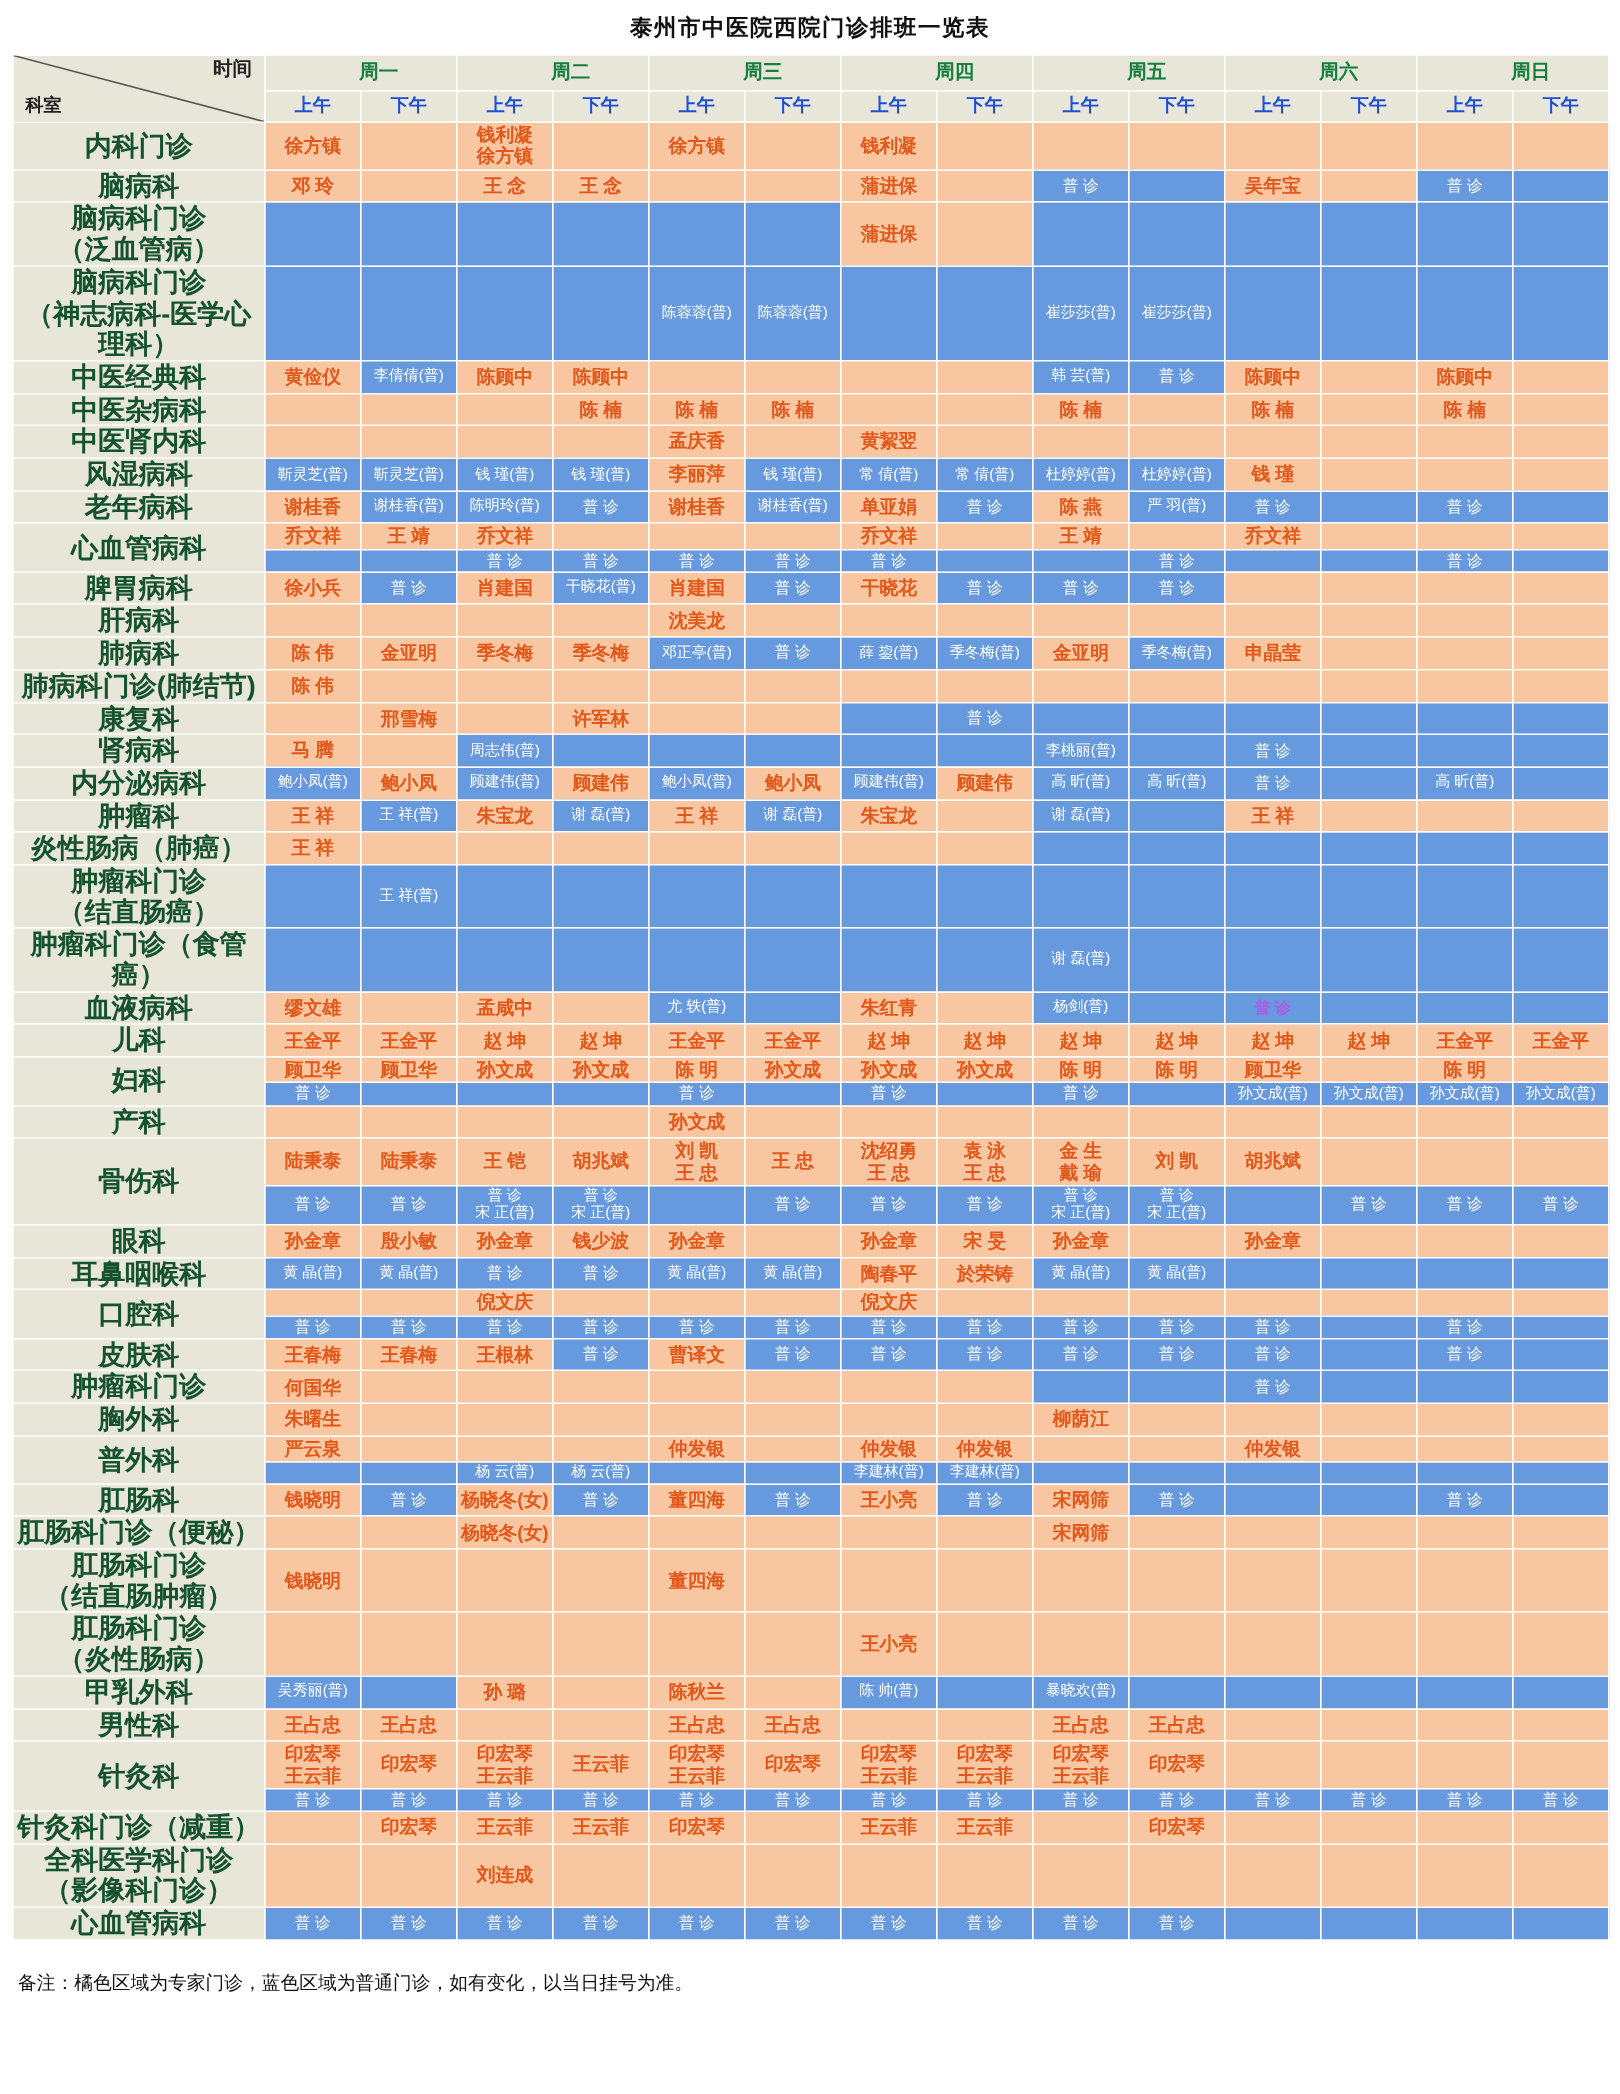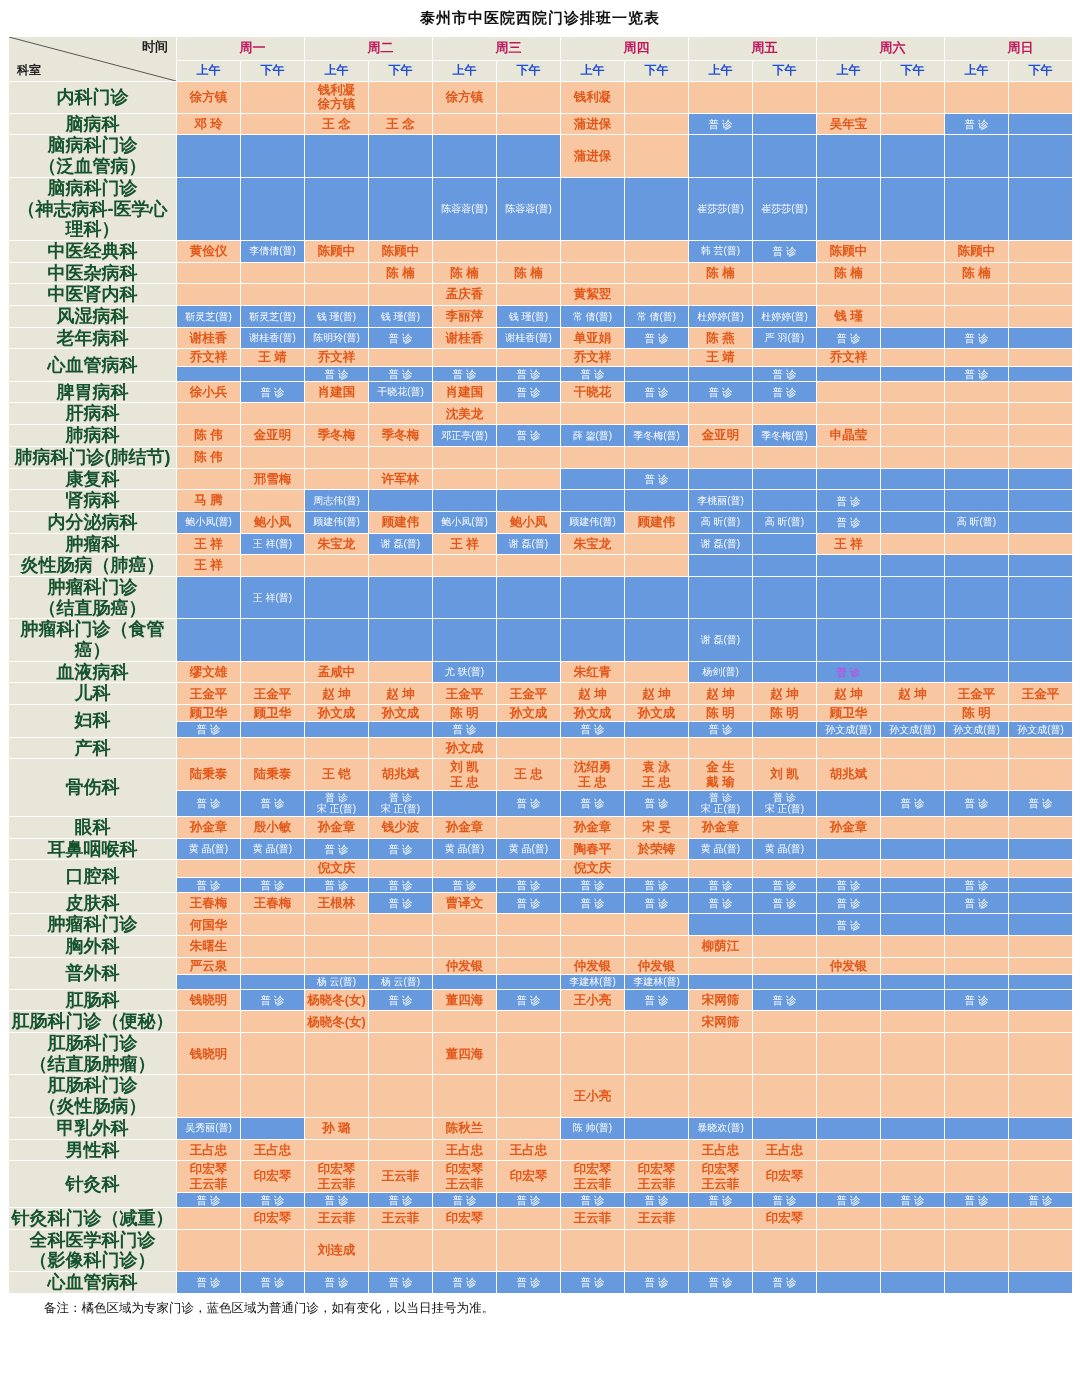--- a/index.html
+++ b/index.html
@@ -1,34 +1,34 @@
 <!DOCTYPE html>
 <html><head>
 <meta charset="utf-8">
 <style>
   html,body{margin:0;padding:0;background:#ffffff;}
   body{font-family:"Liberation Sans","DejaVu Sans",sans-serif;}
   #page{width:1080px;min-height:1396px;background:#fff;position:relative;}
   #title{text-align:center;font-size:15px;font-weight:bold;color:#111;padding:9px 0 8px 0;letter-spacing:1px;}
   table{border-collapse:collapse;width:1064px;margin:0 8px;table-layout:fixed;}
   td,th{border:1px solid #ffffff;font-size:11.5px;text-align:center;vertical-align:middle;padding:0;line-height:1.15;color:#222;}
-  .hdr{background:#e8e6d8;font-weight:bold;font-size:13px;color:#be185d;height:22px;padding-left:24px;}
+  .hdr{background:#e8e6d8;font-weight:bold;font-size:13px;color:#15803d;height:22px;padding-left:24px;}
   .hdr2{background:#e8e6d8;font-weight:bold;font-size:12px;color:#1d4ed8;height:20px;}
   .deptcell{background:#e8e6d8;font-weight:bold;font-size:18px;color:#14532d;}
   .o{background:#f8c6a0;}
   .b{background:#6699dd;}
   .nm{color:#e2581a;font-weight:bold;font-size:12.5px;}
   .pu2{color:#ffffff;font-size:10.5px;}
   .small{font-size:10px;}
   .purple{color:#b05ce0;font-weight:bold;}
   .corner{background:#e8e6d8;position:relative;height:44px;}
-  .corner .t1{position:absolute;right:8px;top:3px;font-size:13px;font-weight:bold;}
+  .corner .t1{position:absolute;right:8px;top:3px;font-size:13px;font-weight:bold;font-family:Liberation Mono, monospace;}
   .corner .t2{position:absolute;left:8px;bottom:3px;font-size:12px;font-weight:bold;}
   .corner .diag{position:absolute;left:0;top:0;width:100%;height:100%;}
-  .note{font-size:12.5px;color:#111;padding:6px 10px 10px 12px;line-height:1.3;margin-left:32px;}
+  .note{font-size:12.5px;color:#111;padding:20px 10px 10px 12px;line-height:1.3;}
   .cellwrap{display:block;padding:1px 0;}
 </style>
 </head>
 <body>
 
 <div id="page">
   <div id="title">泰州市中医院西院门诊排班一览表</div>
   <table>
     <colgroup>
       <col style="width:168px">

